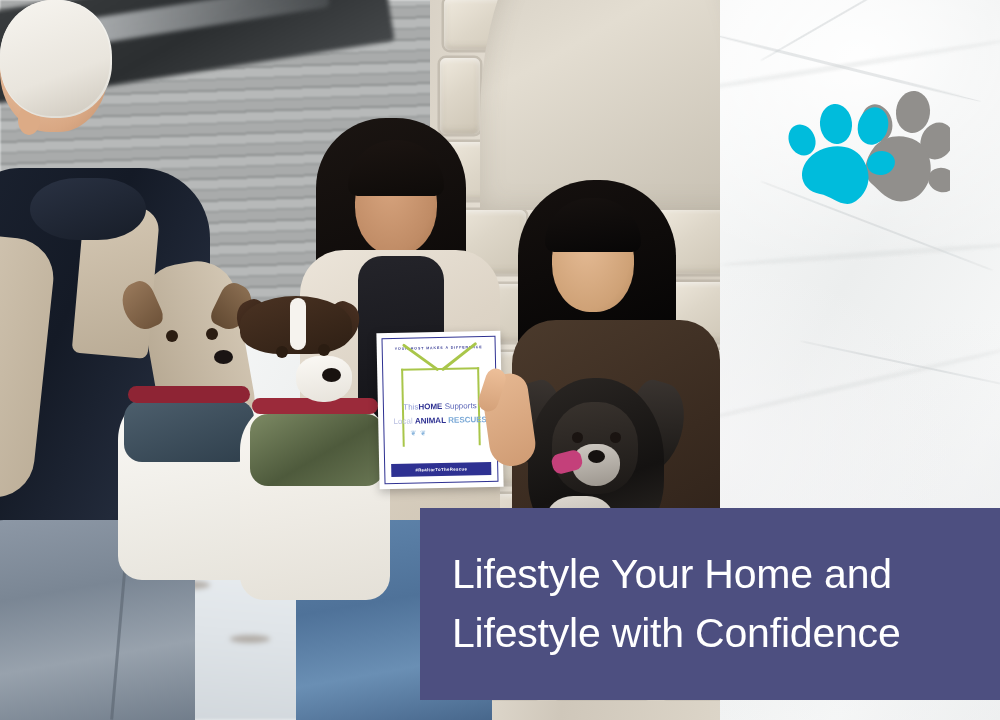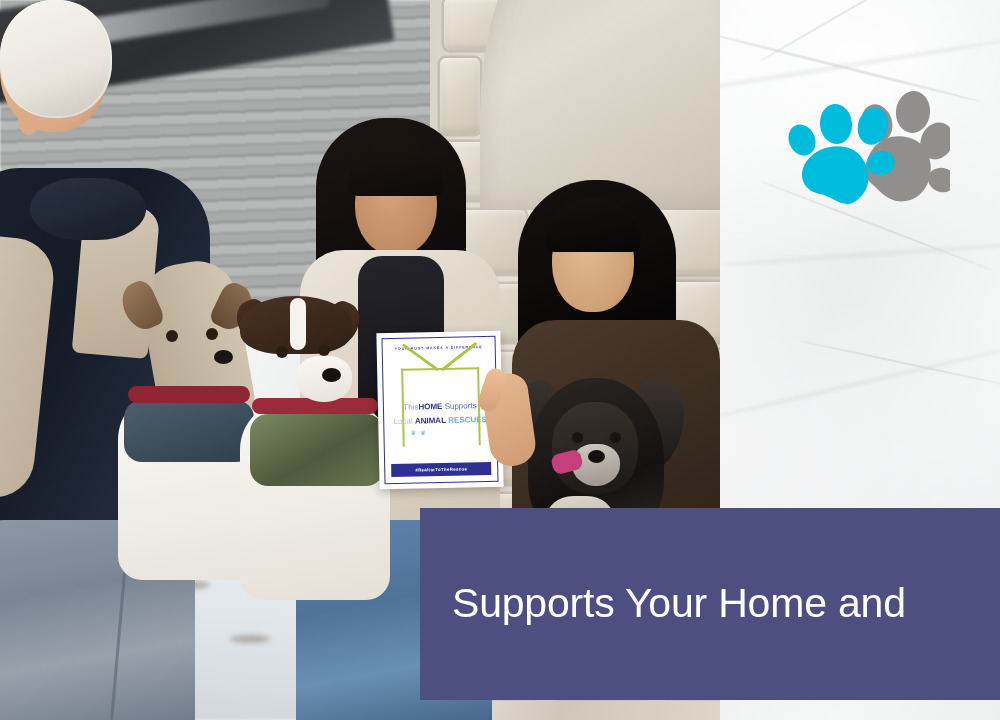--- a/index.html
+++ b/index.html
@@ -376,16 +376,17 @@
         <ellipse cx="56" cy="36" rx="16" ry="20" transform="rotate(-6 56 36)"></ellipse>
         <ellipse cx="93" cy="38" rx="15" ry="19" transform="rotate(16 93 38)"></ellipse>
         <ellipse cx="22" cy="52" rx="13" ry="16" transform="rotate(-24 22 52)"></ellipse>
         <ellipse cx="101" cy="75" rx="14" ry="12" transform="rotate(-12 101 75)"></ellipse>
         <path d="M26 74 C38 56 70 52 82 70 C94 88 88 104 76 113 C64 122 52 108 40 106 C26 104 16 90 26 74 Z"></path>
       </g>
     </svg>
   </div>
 
   <div class="banner">
-    <div class="banner-line">Supports Your Home and</div>
+    <div class="banner-line">Lifestyle Your Home and</div>
+    <div class="banner-line">Lifestyle with Confidence</div>
   </div>
 
 </div>
 
 </body></html>

